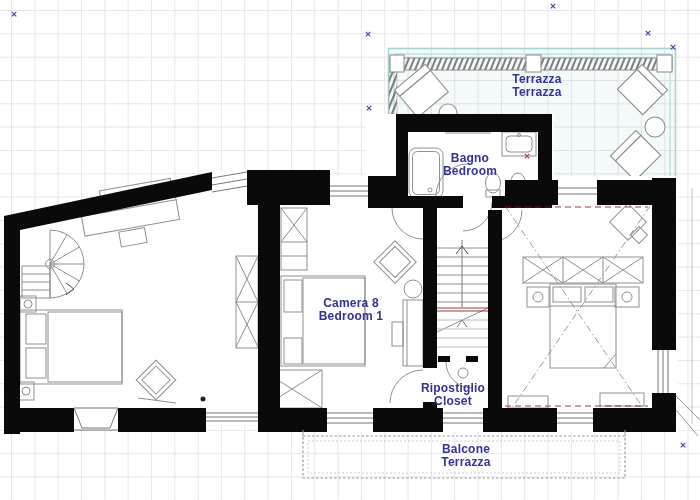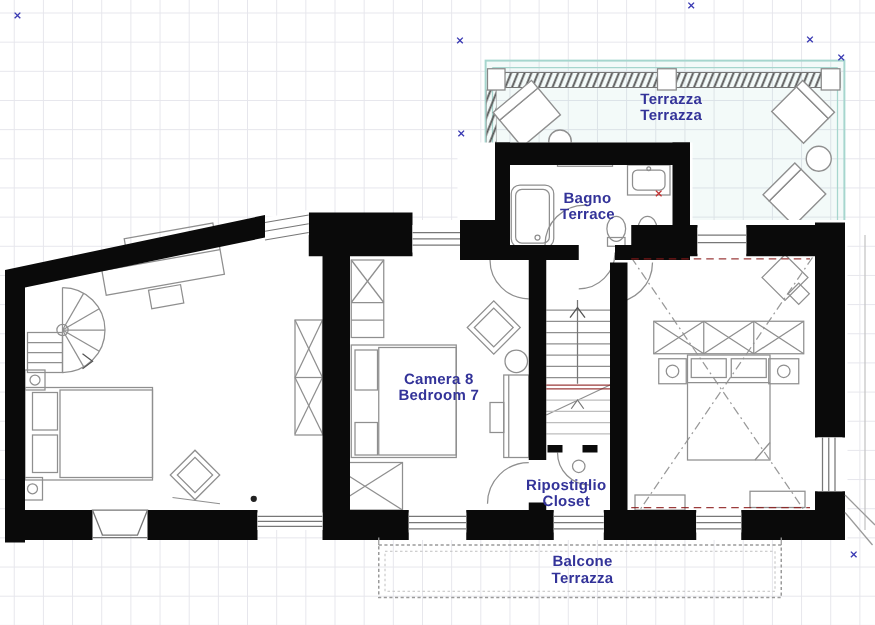--- a/index.html
+++ b/index.html
@@ -341,25 +341,25 @@
     <line x1="676" y1="410" x2="698" y2="436"></line>
   </g>
 </svg>
 
 <div class="room-label" style="left:537px;top:86px">
   <span>Terrazza</span>
   <span>Terrazza</span>
 </div>
 <div class="room-label" style="left:470px;top:165px">
   <span>Bagno</span>
-  <span>Terrace</span>
+  <span>Bedroom</span>
 </div>
 <div class="room-label" style="left:351px;top:310px">
   <span>Camera 8</span>
-  <span>Bedroom 7</span>
+  <span>Bedroom 1</span>
 </div>
 <div class="room-label" style="left:453px;top:395px">
   <span>Ripostiglio</span>
   <span>Closet</span>
 </div>
 <div class="room-label" style="left:466px;top:456px">
   <span>Balcone</span>
   <span>Terrazza</span>
 </div>
 

